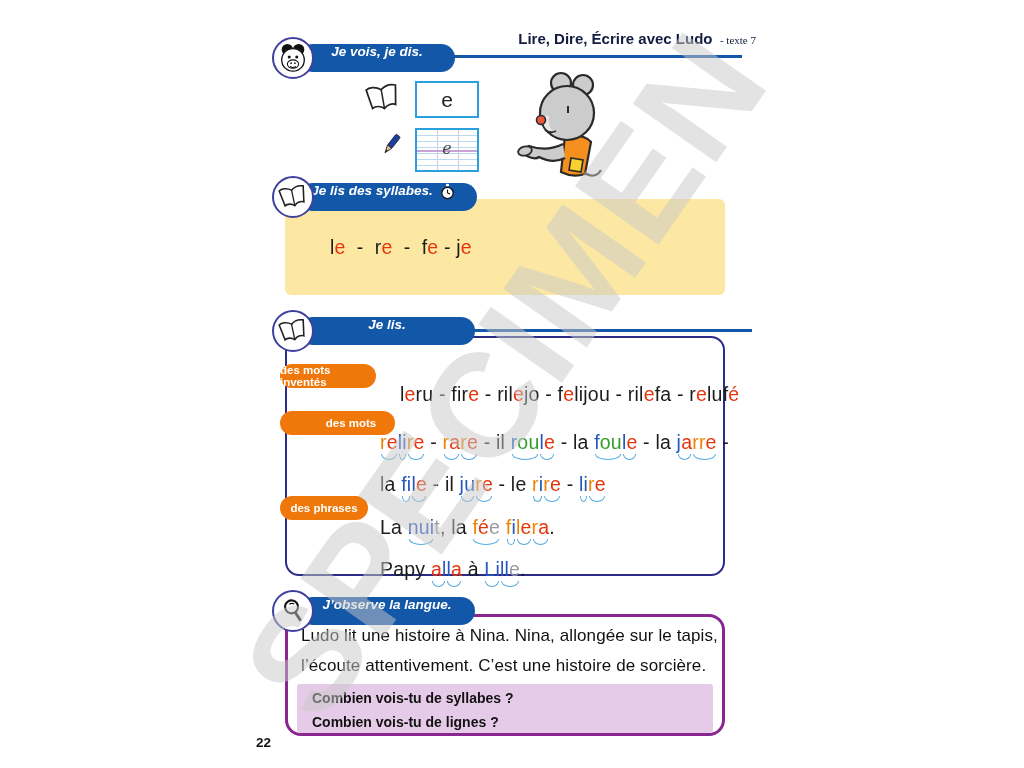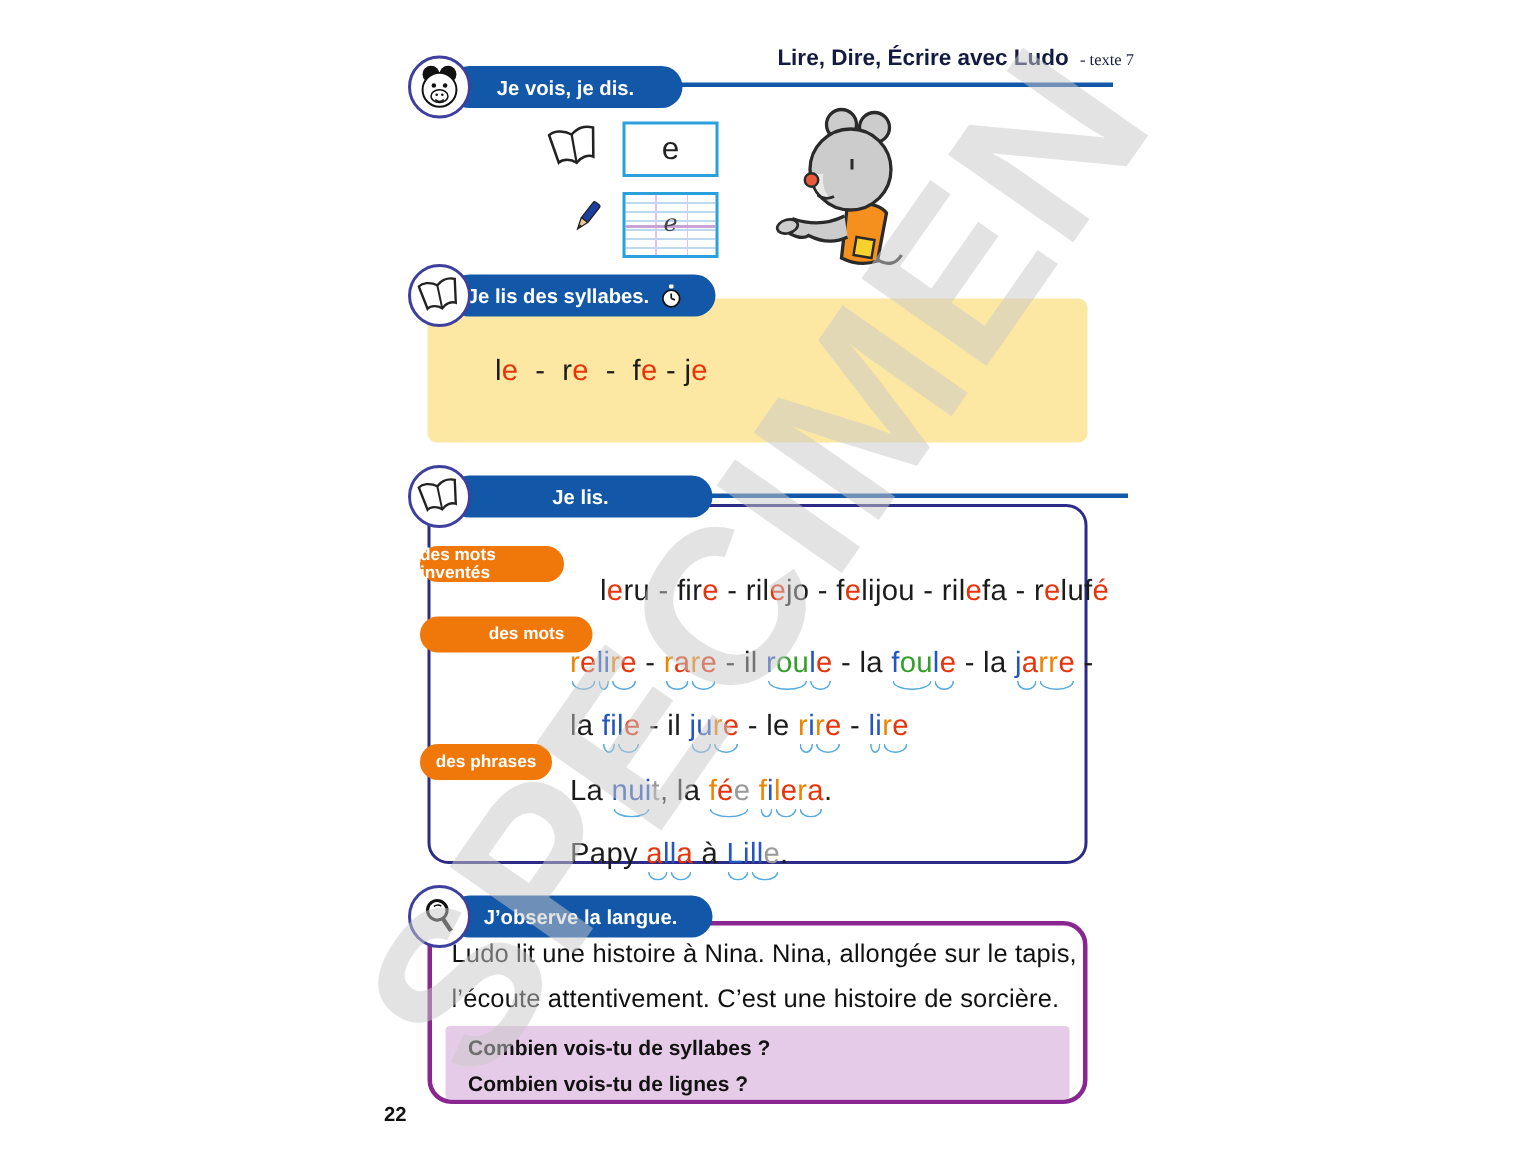--- a/index.html
+++ b/index.html
@@ -20,21 +20,21 @@
   #rule-header{left:450px;top:55px;width:292px;}
   #rule-lis{left:470px;top:329px;width:282px;}
 
   
   .banner{position:absolute;left:272px;height:46px;z-index:6;}
   .banner .circle{position:absolute;left:0;top:0;width:42px;height:42px;border-radius:50%;
                   background:#fff;border:2.5px solid #3f3f9e;box-sizing:border-box;
                   display:flex;align-items:center;justify-content:center;z-index:3;}
   .banner .pill{position:absolute;left:27px;top:7px;height:28px;background:#1358a8;
                 border-radius:14px;color:#fff;font-weight:bold;font-size:13.5px;
-                display:flex;align-items:center;justify-content:center;z-index:2;box-sizing:border-box;}
+                display:flex;align-items:flex-start;justify-content:center;z-index:2;box-sizing:border-box;font-style:italic;}
 
   
   .ybox{position:absolute;left:285px;top:199px;width:440px;height:96px;background:#fce8a2;
         border-radius:6px;z-index:2;}
   .lisbox{position:absolute;left:285px;top:336px;width:440px;height:240px;background:#fff;
           border:2.5px solid #2c2c88;border-radius:14px;box-sizing:border-box;z-index:2;}
   .obsbox{position:absolute;left:285px;top:614px;width:440px;height:122px;background:#fff;
           border:3px solid #8a268f;border-radius:16px;box-sizing:border-box;z-index:2;}
   .lilac{position:absolute;left:297px;top:684px;width:416px;height:49px;background:#e6cbe8;
          border-radius:3px;z-index:3;}

